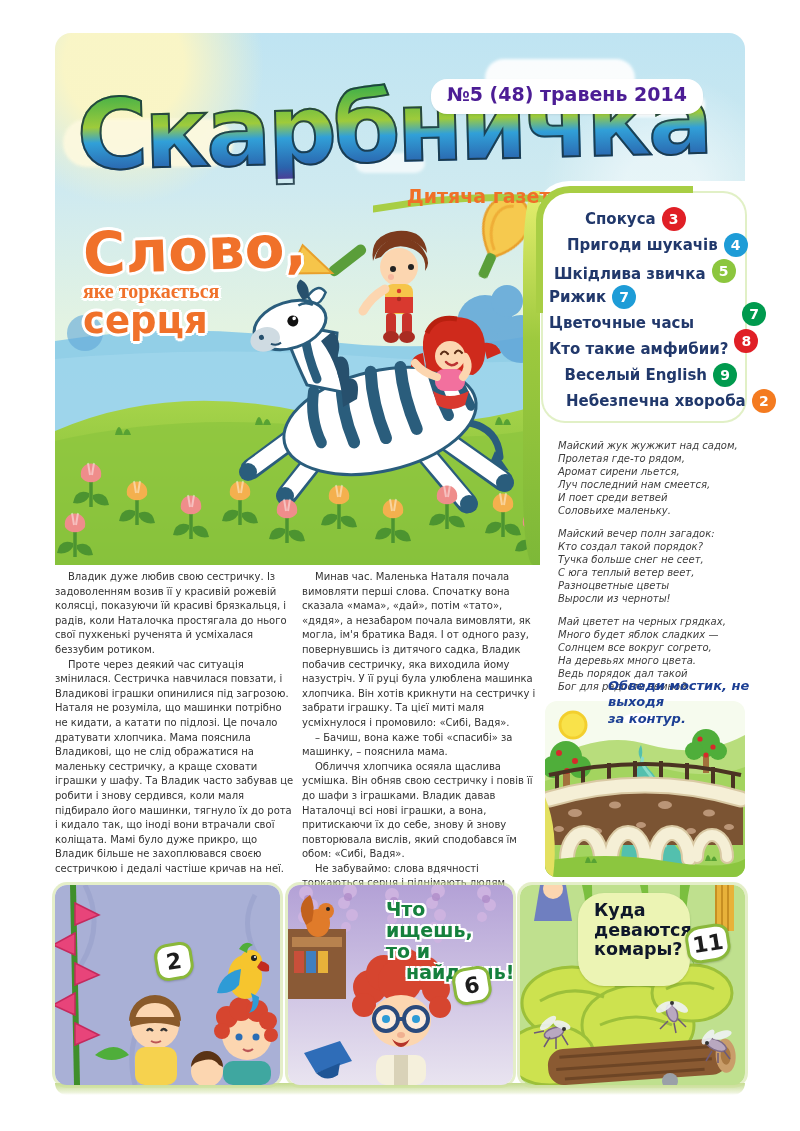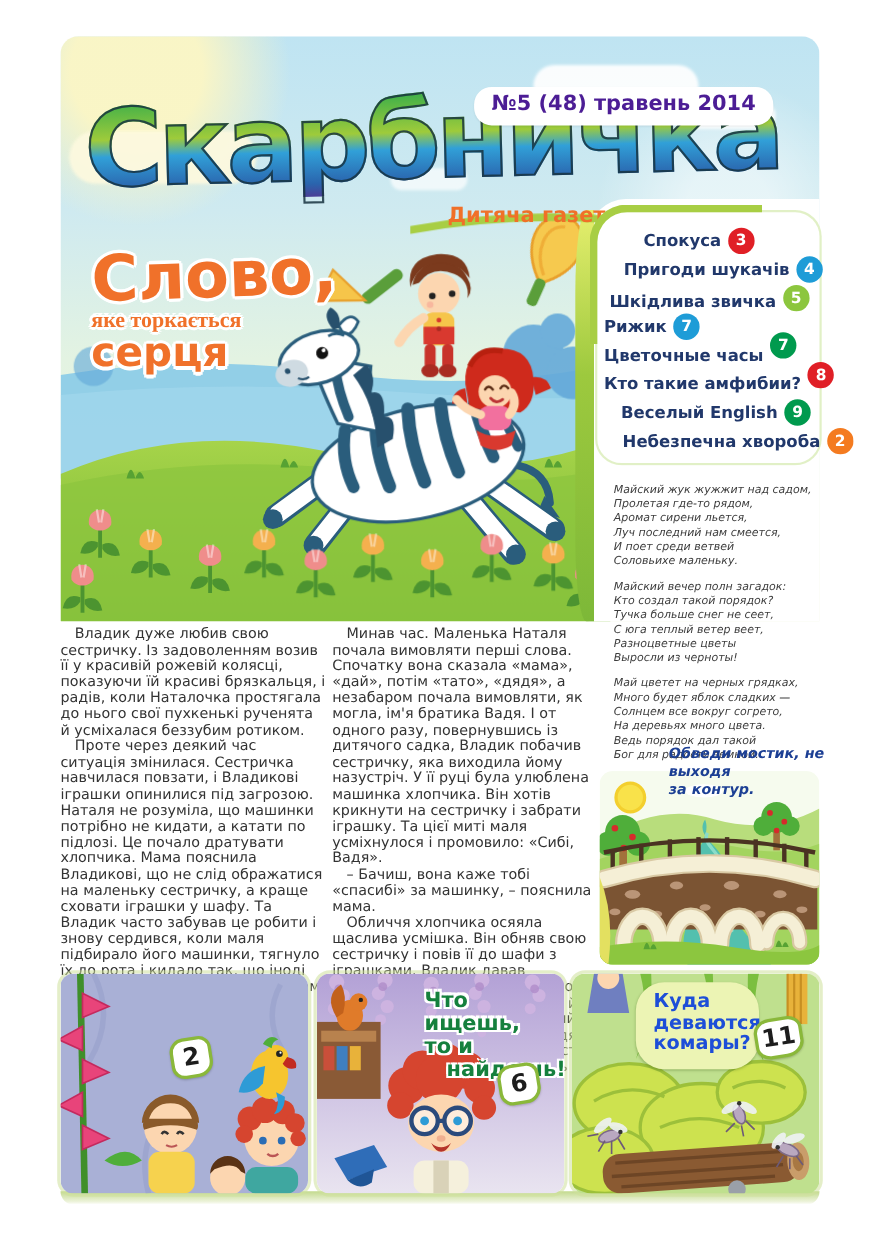--- a/index.html
+++ b/index.html
@@ -57,58 +57,58 @@
                  border-left:7px solid #a8ce44; border-top:7px solid #a8ce44;
                  border-top-left-radius:34px; pointer-events:none; }
   .toc-row { display:flex; align-items:center; height:24px; margin-bottom:2px; }
   .toc-label { color:#21386b; font-weight:bold; font-size:15px; white-space:nowrap; }
   .toc-badge { width:24px; height:24px; border-radius:50%; color:#fff; font-weight:bold; font-size:14px;
                display:flex; align-items:center; justify-content:center; margin-left:6px; flex:0 0 auto; }
   .toc-row:nth-child(1){ padding-left:36px; }
   .toc-row:nth-child(2){ padding-left:18px; }
   .toc-row:nth-child(3){ padding-left:5px;align-items:flex-end; }
   .toc-row:nth-child(4){ padding-left:0; }
-  .toc-row:nth-child(5){ padding-left:0; }
+  .toc-row:nth-child(5){ padding-left:0;gap:42px; }
   .toc-row:nth-child(6){ padding-left:0; }
   .toc-row:nth-child(5) .toc-badge{ transform:translateY(-9px); }
   .toc-row:nth-child(6) .toc-badge{ transform:translateY(-8px); }
   .toc-row:nth-child(7){ padding-left:13px;justify-content:flex-end; }
   .toc-row:nth-child(8){ padding-left:17px; }
 
   
   .poem { position:absolute; left:503px; top:406px; width:187px; z-index:8;
           font-style:italic; color:#3c3c3c; font-size:10px; line-height:13px; }
   .poem .stanza { margin-bottom:10px; }
 
   
   .activity-caption { position:absolute; left:553px; top:645px; width:145px; z-index:9;
                       color:#1c3f94; font-weight:bold; font-style:italic; font-size:13px; line-height:1.25; }
   .bridge-wrap { position:absolute; left:490px; top:668px; width:200px; height:176px; z-index:8;
                  border-radius:12px; overflow:hidden; }
 
   
-  .article-col { position:absolute; top:537px; width:241px; color:#333; font-size:13px; line-height:14.6px; z-index:4; }
+  .article-col { position:absolute; top:537px; width:241px; color:#333; font-size:10px; line-height:14.6px; z-index:4; }
   .article-col.c1 { left:0; }
   .article-col.c2 { left:247px; }
   .article-col p { text-indent:13px; }
 
   
   .panel { position:absolute; top:852px; width:225px; height:200px; border-radius:12px; overflow:hidden; z-index:5;
            box-shadow:0 0 0 3px rgba(205,224,154,.55); }
   .panel.p1 { left:0; } .panel.p2 { left:233px; } .panel.p3 { left:465px; }
   .panel svg { position:absolute; left:0; top:0; }
 
   .panel-title-pill { position:absolute; left:14px; top:22px; background:#edf5b5; border-radius:20px;
                       padding:4px 15px 6px; color:#3aaa35; font-weight:bold; font-size:20px;
                       box-shadow:0 1px 2px rgba(60,90,20,.25); }
   .panel-title-free { position:absolute; left:98px; top:14px; color:#15803d; font-weight:bold; font-size:19px; line-height:1.1;
                       text-shadow:-2px -2px 0 #fff,2px -2px 0 #fff,-2px 2px 0 #fff,2px 2px 0 #fff,0 2px 0 #fff,2px 0 0 #fff; }
   .panel-title-free .tl3 { padding-left:20px; }
   .panel-title-bubble { position:absolute; left:58px; top:8px; width:112px; background:#ecf4b4; border-radius:26px;
-                        padding:8px 0 12px 16px; color:#1d4ed8; font-weight:bold; font-size:17.5px; line-height:1.12;
+                        padding:8px 0 26px 16px; color:#0f172a; font-weight:bold; font-size:17.5px; line-height:1.12;
                         box-shadow:0 1px 2px rgba(60,90,20,.25); }
   .page-badge { position:absolute; width:38px; height:37px; background:#ffffff; border:3px solid #8ab83a;
                 border-radius:34% 30% 38% 32%; transform:rotate(-9deg);
                 display:flex; align-items:center; justify-content:center;
                 color:#1d1d1d; font-weight:bold; font-size:22px;
                 box-shadow:0 1px 2px rgba(0,0,0,.2); }
   .pb1 { left:100px; top:58px; } .pb2 { left:165px; top:82px; } .pb3 { left:166px; top:40px; width:44px; }
 
   .bottom-strip { position:absolute; left:0; top:1050px; width:690px; height:12px; z-index:1;
                   background:linear-gradient(180deg,#c3da8e,#eef4dd 80%,#ffffff); border-radius:0 0 12px 12px; }

